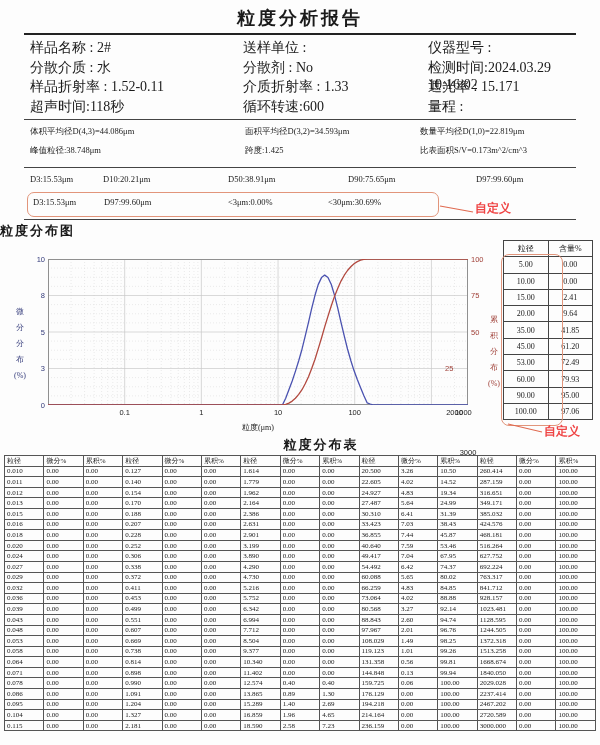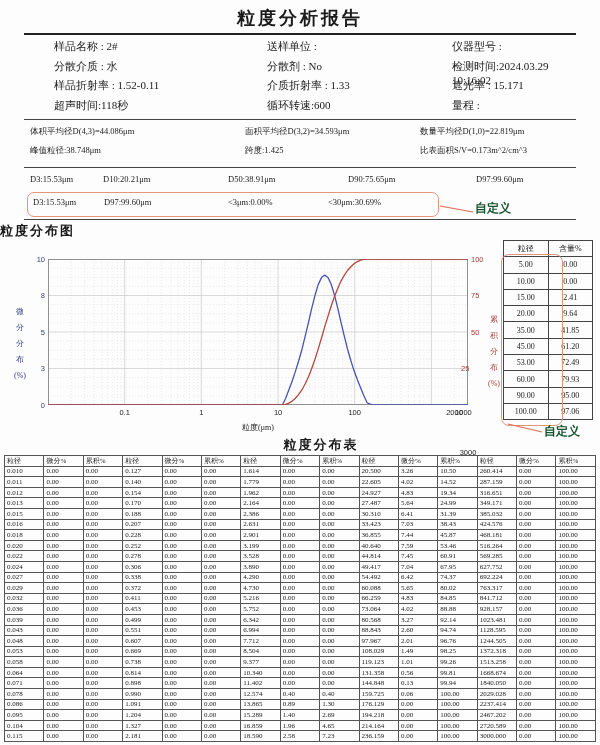--- a/index.html
+++ b/index.html
@@ -6,27 +6,27 @@
   #page{position:relative;width:600px;height:745px;background:#fdfdfd;overflow:hidden;
         font-family:"Liberation Serif","DejaVu Serif",serif;color:#1a1a1a;}
   .abs{position:absolute;}
   #report-title{top:6px;left:0;width:600px;text-align:center;font-size:18px;font-weight:bold;letter-spacing:3px;}
   .rule{left:24px;width:552px;background:#222;}
   #rule1{top:33px;height:2px;}
   #rule2{top:119px;height:1px;background:#444;}
   #rule3{top:167px;height:1px;background:#444;}
   #rule4{top:219px;height:1px;background:#444;}
   #info-grid{top:39px;left:30px;width:556px;}
-  .info-row{display:grid;grid-template-columns:213px 185px 1fr;height:19.5px;font-size:11px;margin-left:24px;}
+  .info-row{display:grid;grid-template-columns:213px 185px 1fr;height:19.5px;font-size:14px;}
   #stats-grid{top:126px;left:30px;width:556px;}
   .stats-row{display:grid;grid-template-columns:215px 175px 1fr;height:19px;font-size:8.5px;}
   .dspan{position:absolute;font-size:8.5px;white-space:nowrap;}
   #custom-box{top:192px;left:27px;width:410px;height:23px;border:1.5px solid #e2957b;border-radius:7px;pointer-events:none;}
   #side-custom-box{top:254px;left:501px;width:60px;height:170px;border:1.5px solid #e2957b;border-radius:8px;pointer-events:none;}
-  .ann-label{font-size:12px;font-weight:bold;color:#14532d;font-family:"Liberation Sans","DejaVu Sans",sans-serif;}
+  .ann-label{font-size:12px;font-weight:bold;color:#ef4444;font-family:"Liberation Sans","DejaVu Sans",sans-serif;}
   #ann1{top:200px;left:475px;}
   #ann2{top:423px;left:544px;}
   #chart-title{top:222px;left:0;width:520px;text-align:left;font-size:13px;font-weight:bold;letter-spacing:2px;}
   #chart{top:244px;left:0;width:600px;height:200px;}
   #plot{position:absolute;left:48px;top:15px;width:420px;height:146px;}
   .tick{position:absolute;font-size:7.5px;font-family:"Liberation Sans","DejaVu Sans",sans-serif;}
   .tick-left{color:#333a7a;width:18px;text-align:right;}
   .tick-right{color:#a04038;width:20px;text-align:left;}
   .tick-x{color:#222;width:26px;text-align:center;}
   .ylab{position:absolute;font-size:8px;line-height:16px;text-align:center;width:16px;}
@@ -180,21 +180,21 @@
       </div>
     <div id="xlab">粒度(μm)</div>
   <span class="tick tick-left" style="left: 27px; top: 10.5px;">10</span>
       <span class="tick tick-left" style="left: 27px; top: 47px;">8</span>
       <span class="tick tick-left" style="left: 27px; top: 83.5px;">5</span>
       <span class="tick tick-left" style="left: 27px; top: 120px;">3</span>
       <span class="tick tick-left" style="left: 27px; top: 156.5px;">0</span>
       <span class="tick tick-right" style="left: 471px; top: 10.5px;">100</span>
       <span class="tick tick-right" style="left: 471px; top: 47px;">75</span>
       <span class="tick tick-right" style="left: 471px; top: 83.5px;">50</span>
-      <span class="tick tick-right" style="left: 461px; top: 120px;">25</span>
+      <span class="tick tick-right" style="left: 445px; top: 120px;">25</span>
       <span class="tick tick-x" style="left: 111.683px; top: 164px;">0.1</span>
       <span class="tick tick-x" style="left: 188.365px; top: 164px;">1</span>
       <span class="tick tick-x" style="left: 265.048px; top: 164px;">10</span>
       <span class="tick tick-x" style="left: 341.73px; top: 164px;">100</span>
       <span class="tick tick-x" style="left: 418.413px; top: 164px; margin-left: 32px;">1000</span>
       <span class="tick tick-x" style="left: 441.497px; top: 164px;">2000</span>
       <span class="tick tick-x" style="left: 455px; top: 164px; margin-top: 40px;">3000</span>
     </div>
 
   <table class="abs" id="side-table">
@@ -402,37 +402,20 @@
           <td>0.00</td>
           <td>0.00</td>
           <td>40.640</td>
           <td>7.59</td>
           <td>53.46</td>
           <td>516.264</td>
           <td>0.00</td>
           <td>100.00</td>
         </tr>
         <tr>
-          <td>0.022</td>
-          <td>0.00</td>
-          <td>0.00</td>
-          <td>0.278</td>
-          <td>0.00</td>
-          <td>0.00</td>
-          <td>3.528</td>
-          <td>0.00</td>
-          <td>0.00</td>
-          <td>44.814</td>
-          <td>7.45</td>
-          <td>60.91</td>
-          <td>569.285</td>
-          <td>0.00</td>
-          <td>100.00</td>
-        </tr>
-        <tr>
           <td>0.024</td>
           <td>0.00</td>
           <td>0.00</td>
           <td>0.306</td>
           <td>0.00</td>
           <td>0.00</td>
           <td>3.890</td>
           <td>0.00</td>
           <td>0.00</td>
           <td>49.417</td>

